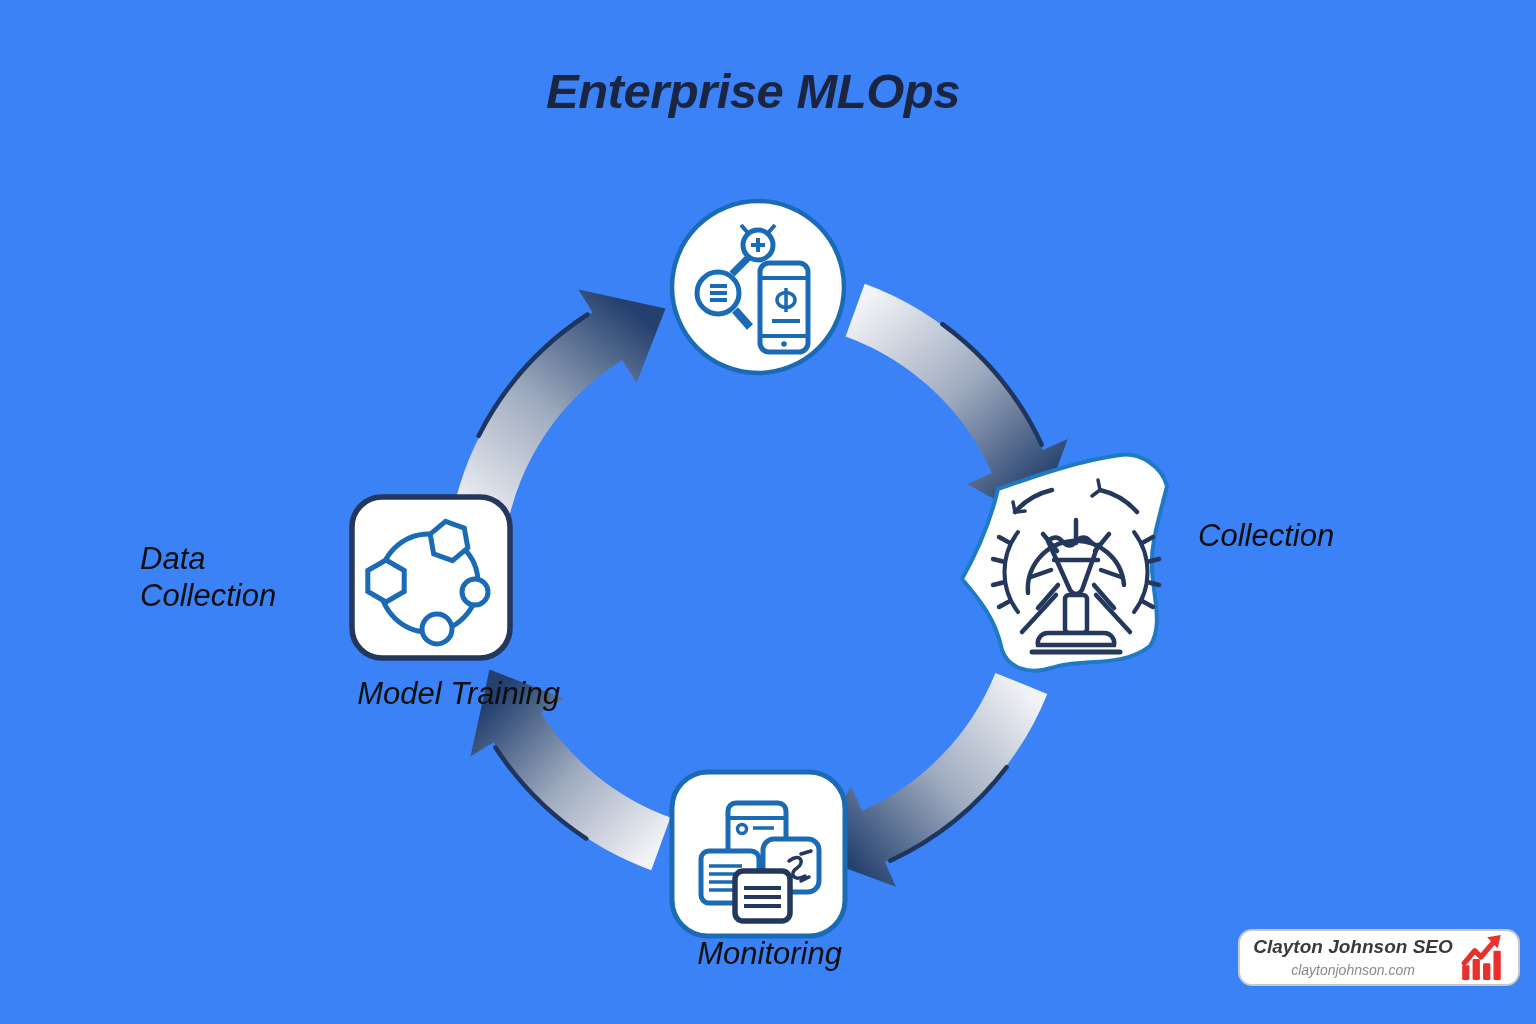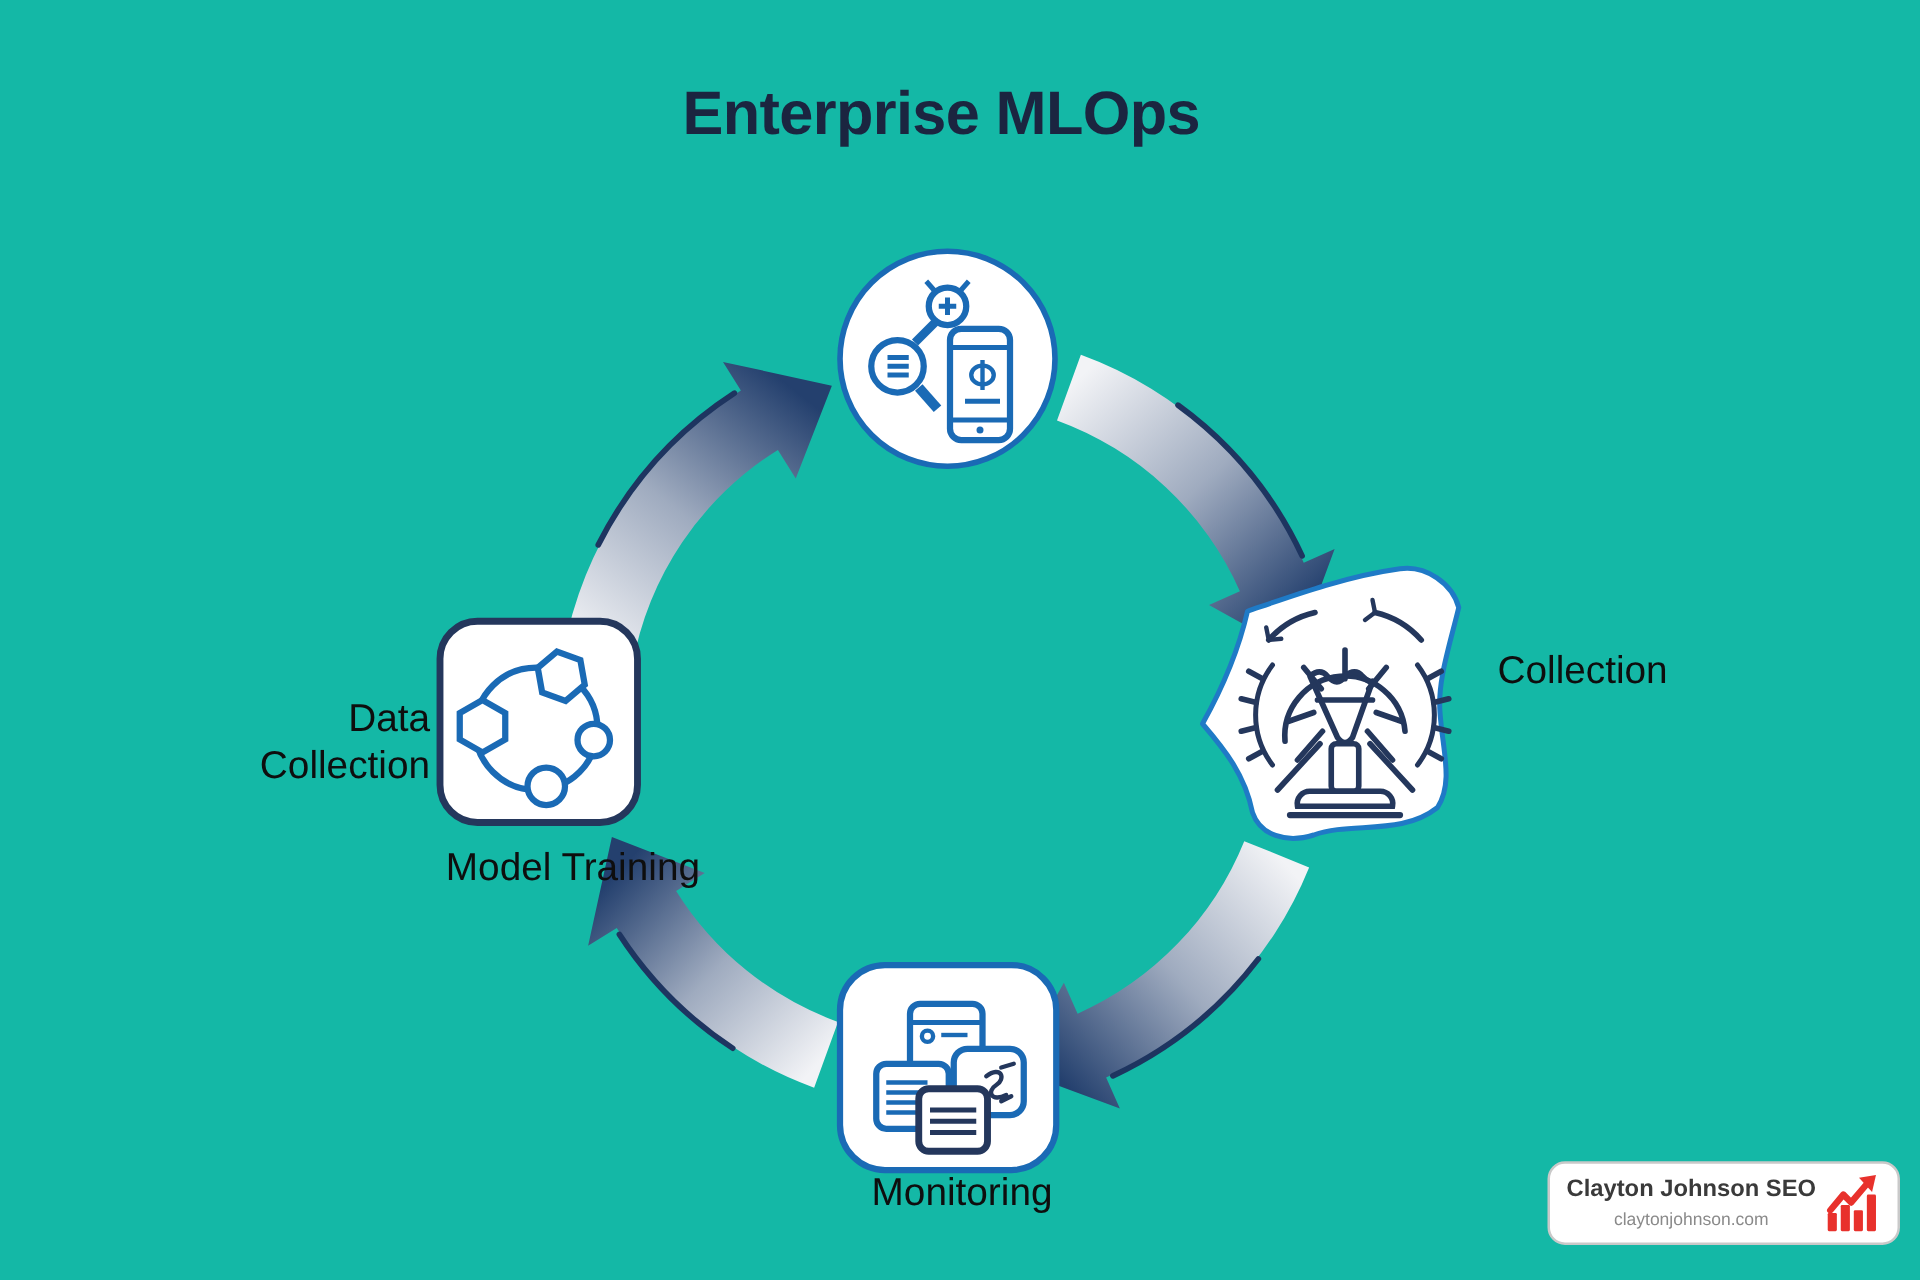--- a/index.html
+++ b/index.html
@@ -1,27 +1,27 @@
 <!DOCTYPE html>
 <html><head>
 <meta charset="utf-8">
 <style>
   html,body{margin:0;padding:0;background:#ffffff;}
-  #stage{position:relative;width:1536px;height:1024px;background:#14b8a6;overflow:hidden;
-         font-family:"Liberation Sans",sans-serif;}
+  #stage{position:relative;width:1536px;height:1024px;background:#3b82f6;overflow:hidden;
+         font-family:"Liberation Sans",sans-serif;font-style:italic;}
   #diagram-svg{position:absolute;left:0;top:0;}
   .lbl{position:absolute;color:#0e0e0e;font-size:31px;line-height:37px;white-space:pre-line;}
   #page-title{position:absolute;left:253px;top:63px;width:1000px;text-align:center;
               font-size:49px;font-weight:bold;color:#1b2540;letter-spacing:-0.5px;}
   #lbl-feedback{left:948px;top:254px;}
   #lbl-evaluation{left:1198px;top:517px;}
   #lbl-monitoring{left:678px;top:935px;width:164px;text-align:right;}
   #lbl-model-training{left:338px;top:675px;width:222px;text-align:right;}
-  #lbl-data-collection{left:140px;top:556px;width:204px;text-align:right;}
-  #brand-badge{position:absolute;left:1238px;top:929px;width:282px;height:67px;box-sizing:border-box;
+  #lbl-data-collection{left:140px;top:540px;width:204px;text-align:left;}
+  #brand-badge{position:absolute;left:1238px;top:929px;width:282px;height:57px;box-sizing:border-box;
                background:#fff;border:2px solid #c9c9c9;border-radius:14px;
                display:flex;align-items:center;justify-content:center;gap:6px;}
   .badge-text{text-align:center;}
   .badge-name{font-size:19px;font-weight:bold;color:#3a3a3a;line-height:24px;}
   .badge-site{font-size:14px;color:#8a8a8a;line-height:22px;}
 </style>
 </head>
 <body>
 
 <div id="stage">

